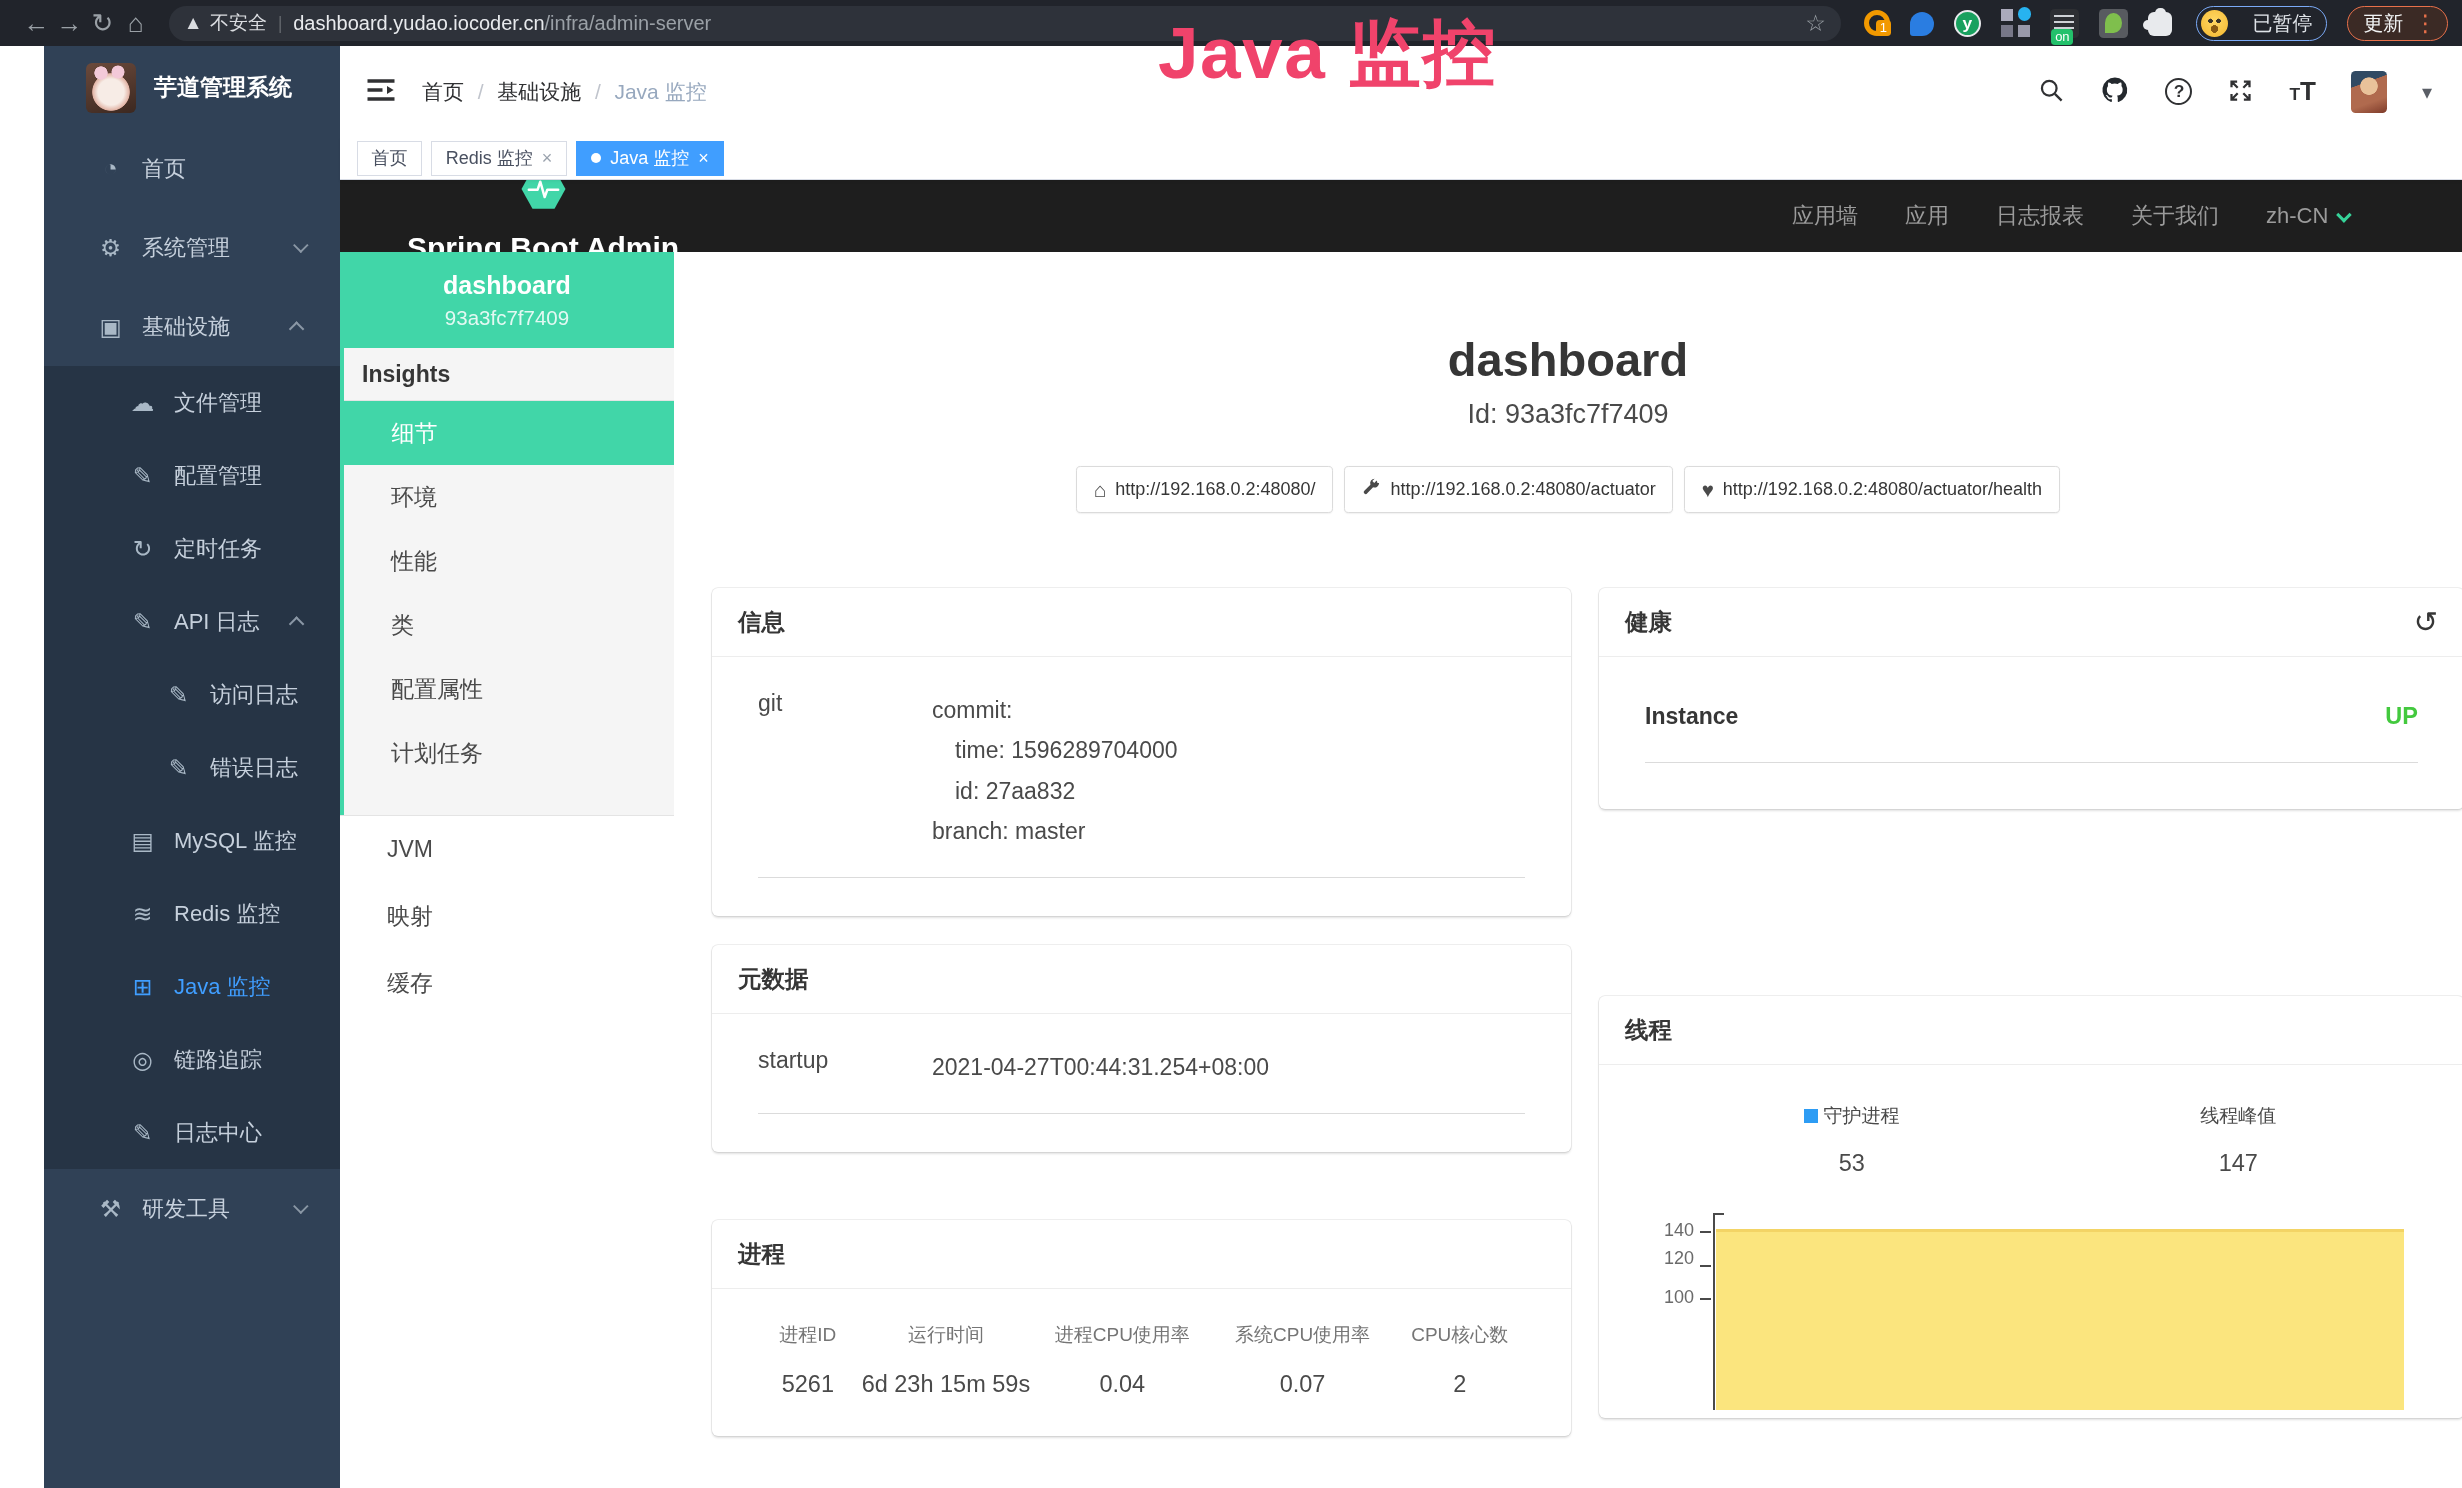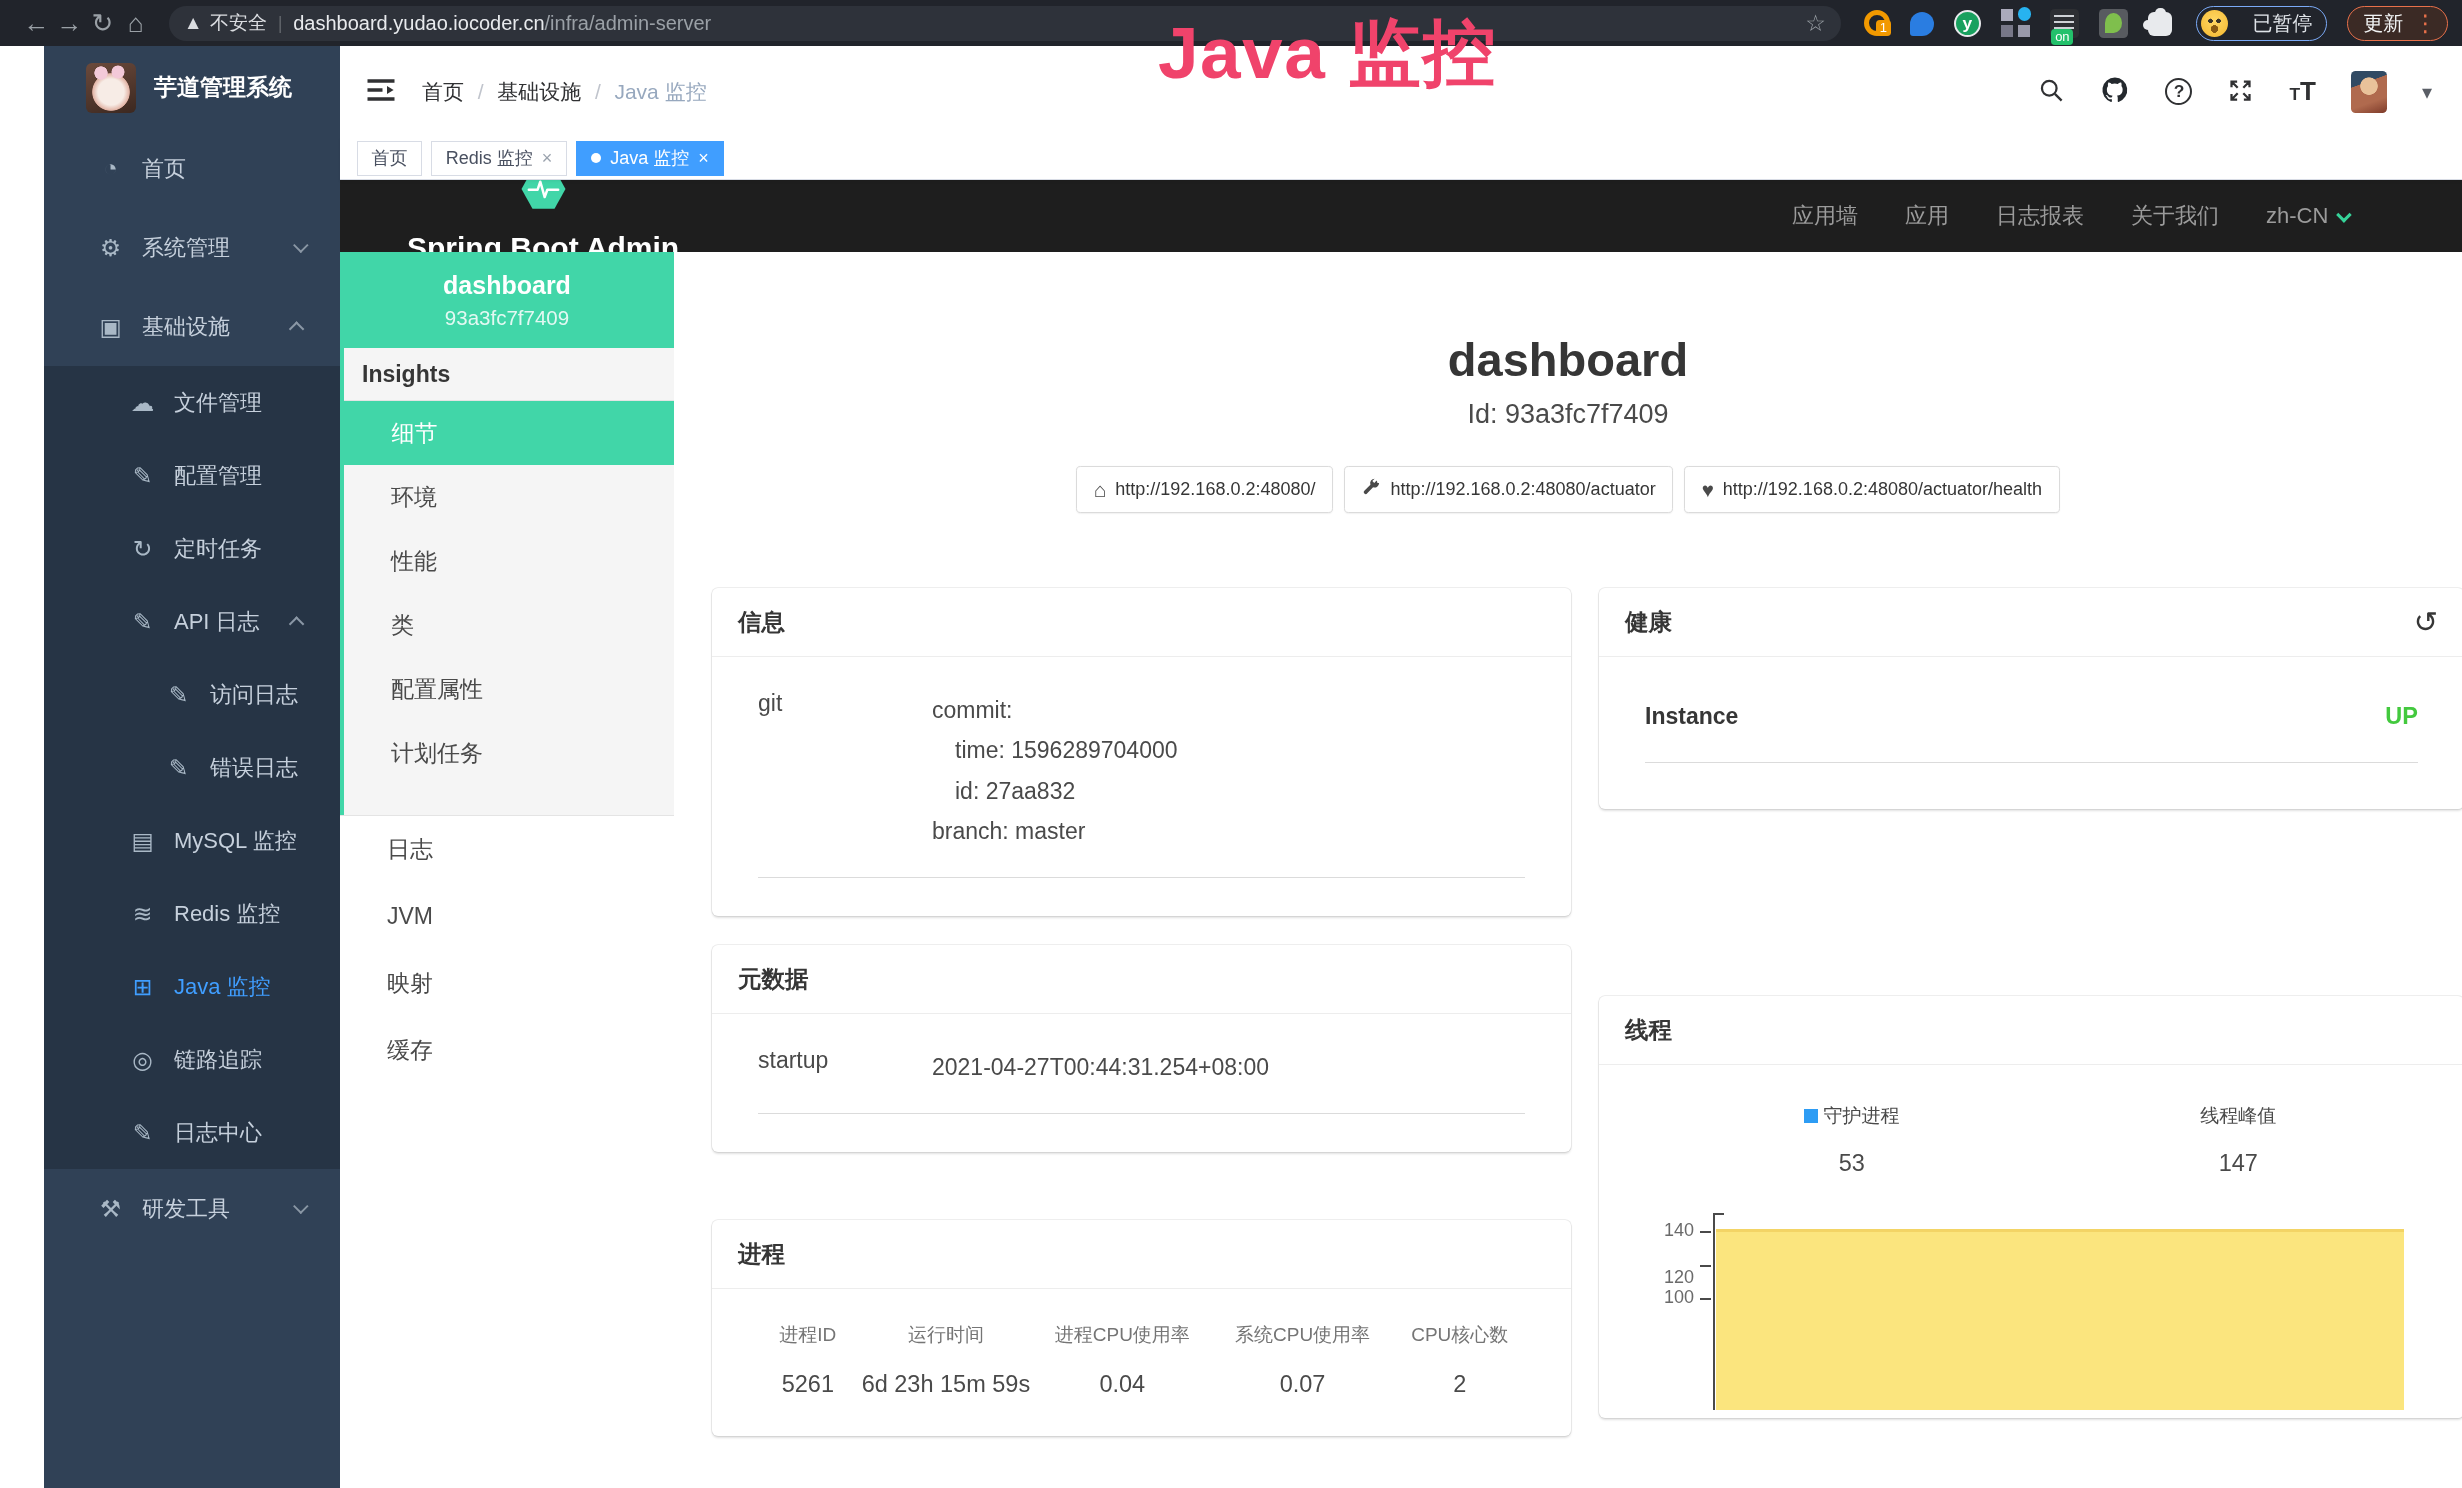--- a/index.html
+++ b/index.html
@@ -391,21 +391,20 @@
           <div class="insights">
             <div class="group-label">Insights</div>
             <div class="n-item active">细节</div>
             <div class="n-item">环境</div>
             <div class="n-item">性能</div>
             <div class="n-item">类</div>
             <div class="n-item">配置属性</div>
             <div class="n-item">计划任务</div>
           </div>
           <div class="others">
-            <div class="n-item">日志</div>
             <div class="n-item">JVM</div>
             <div class="n-item">映射</div>
             <div class="n-item">缓存</div>
           </div>
         </div>
 
         <div class="sba-main">
           <div class="page-title">dashboard</div>
           <div class="page-sub">Id: 93a3fc7f7409</div>
           <div class="links">
@@ -502,21 +501,21 @@
                     <div class="llabel"><span class="sq blue"></span><span>守护进程</span></div>
                     <div class="lval">53</div>
                   </div>
                   <div class="lcol last">
                     <div class="llabel"><span>线程峰值</span></div>
                     <div class="lval">147</div>
                   </div>
                 </div>
                 <div class="chart">
                   <span class="ytick" style="top:7.6px">140</span>
-                  <span class="ytick" style="top:54px">120</span>
+                  <span class="ytick" style="top:35px">120</span>
                   <span class="ytick" style="top:74px">100</span>
                   <span class="ymark" style="top:18px"></span>
                   <span class="ymark" style="top:52px"></span>
                   <span class="ymark" style="top:85px"></span>
                   <span class="ycap"></span>
                   <span class="yaxis"></span>
                   <div class="area"></div>
                 </div>
               </div>
             </div>

